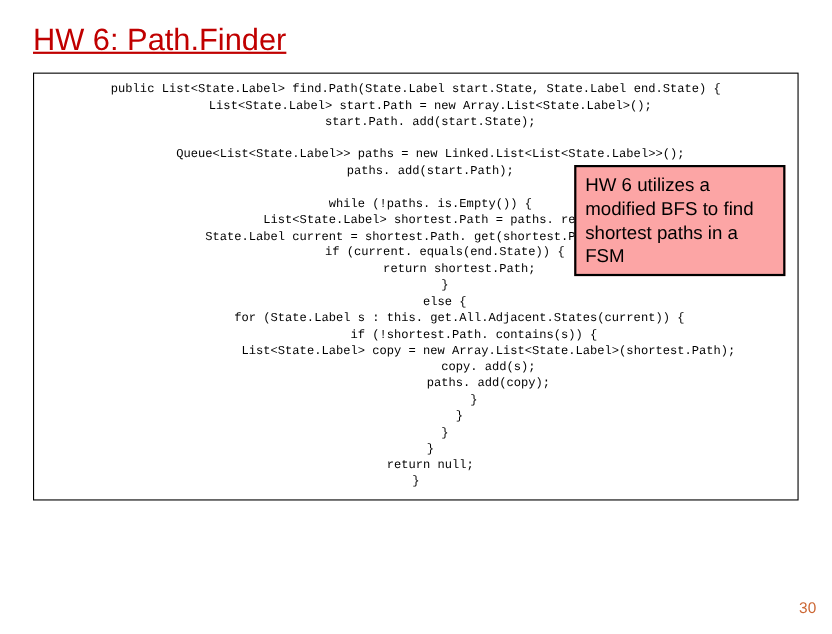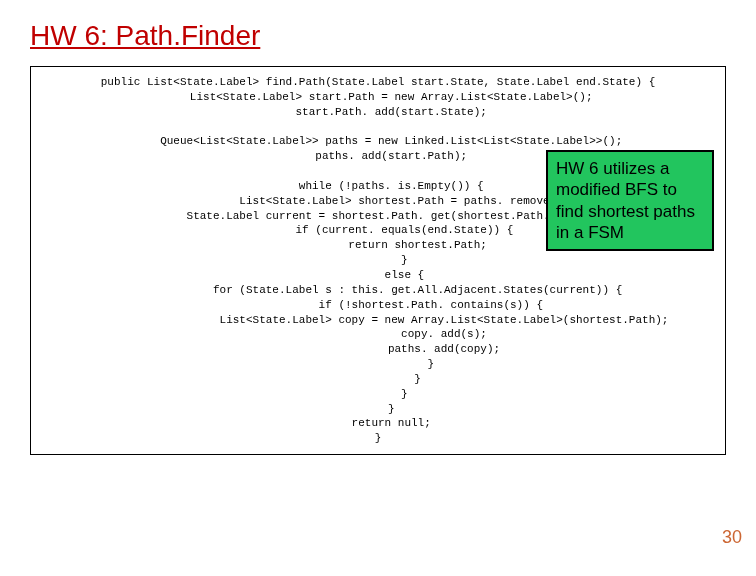--- a/index.html
+++ b/index.html
@@ -25,35 +25,35 @@
     font-size: 11px;
     line-height: 1.35;
     white-space: pre;
     color: #000;
     text-align: center;
   }
   .callout {
     position: absolute;
     top: 150px;
     right: 42px;
-    width: 168px;
+    width: 192px;
     border: 2px solid #000;
-    background: #22c55e;
+    background: #fca5a5;
     padding: 6px 8px;
     font-family: Verdana, Arial, sans-serif;
     font-size: 17px;
     line-height: 1.25;
     color: #000;
   }
   .page-number {
     position: absolute;
-    bottom: 28px;
+    bottom: 16px;
     right: 14px;
     color: #cc6633;
-    font-size: 18px;
+    font-size: 14px;
     margin-left: 12px;
   }
 </style>
 </head>
 <body>
 
 <h1 class="title">HW 6: Path.Finder</h1>
 
 <div class="code-box">public List&lt;State.Label&gt; find.Path(State.Label start.State, State.Label end.State) {
     List&lt;State.Label&gt; start.Path = new Array.List&lt;State.Label&gt;();

